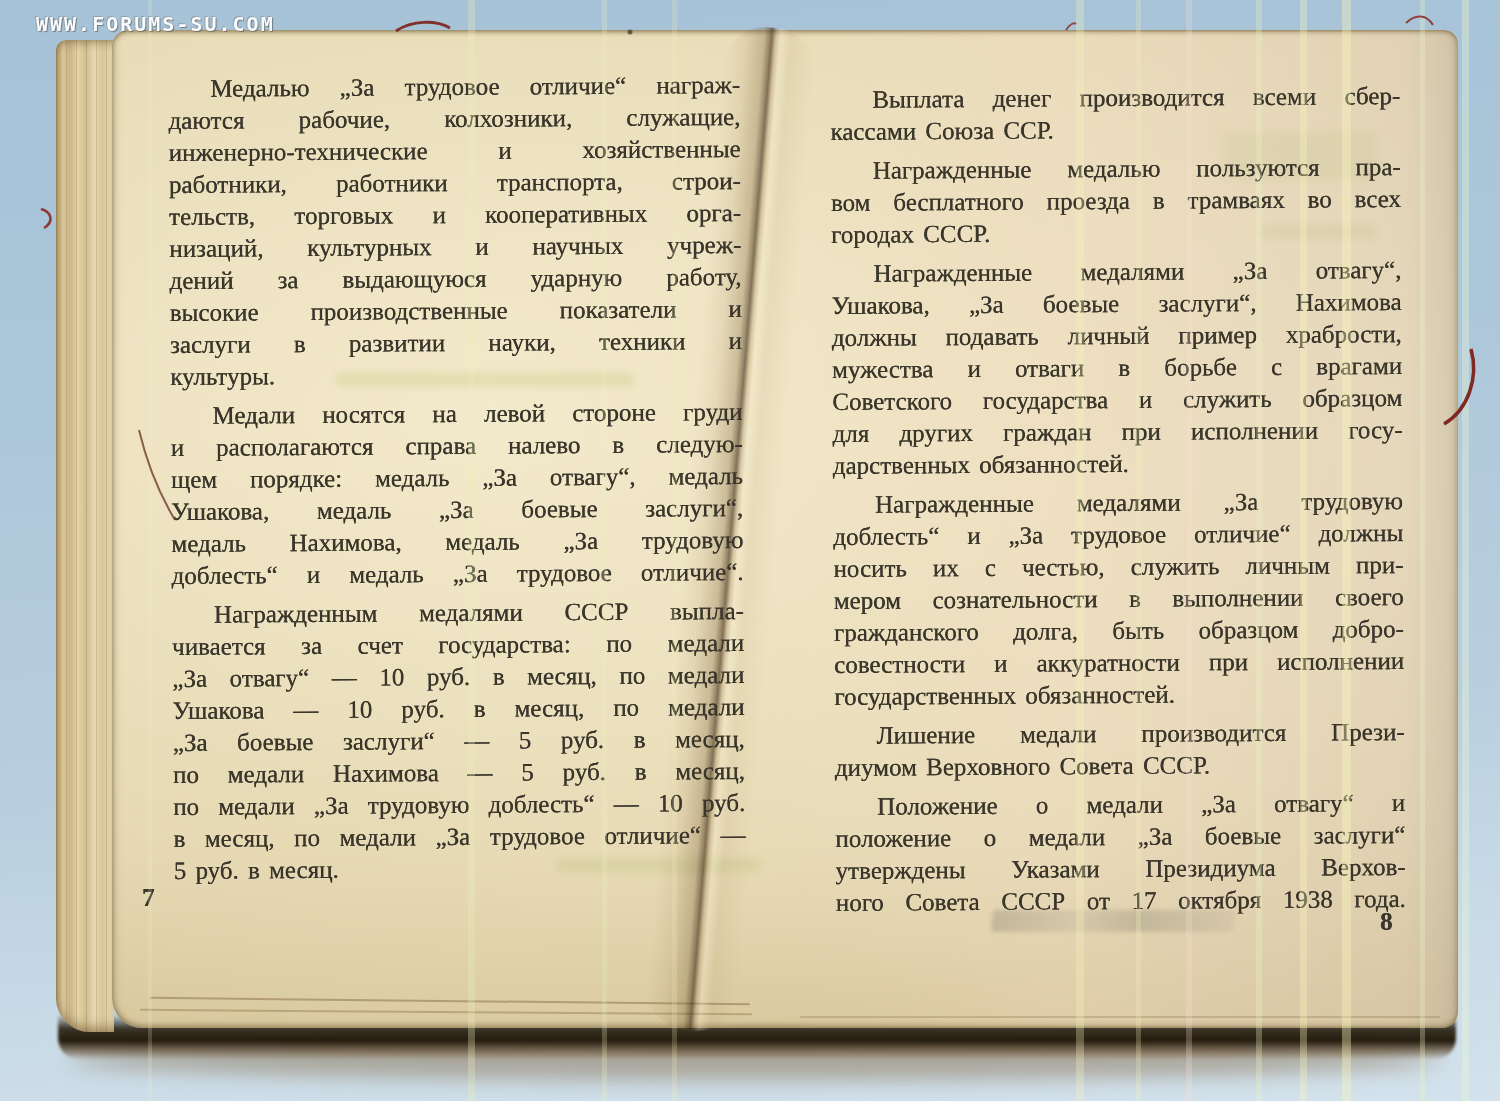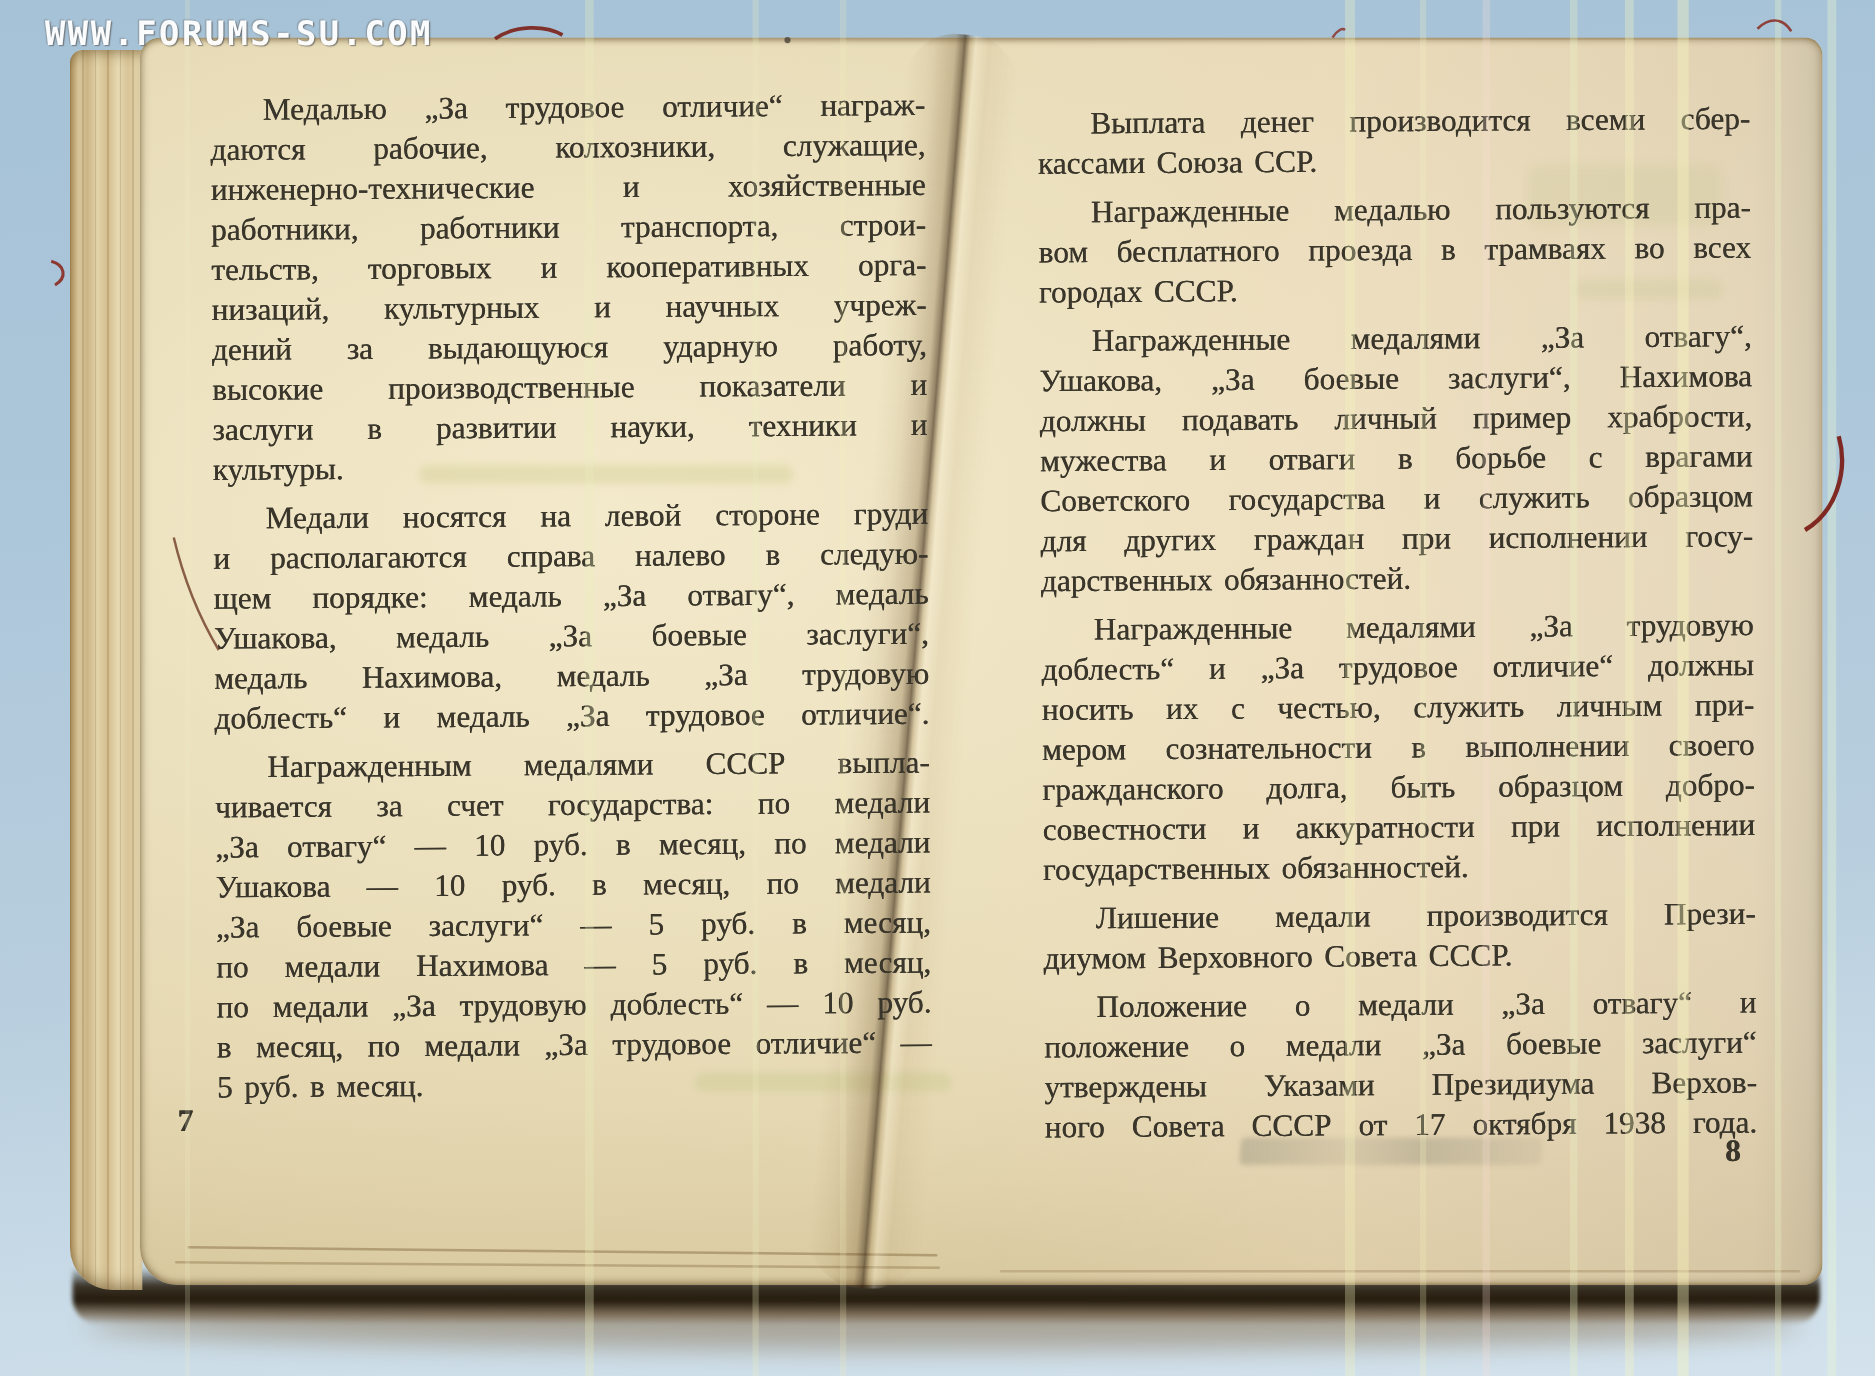--- a/index.html
+++ b/index.html
@@ -84,21 +84,21 @@
     background:linear-gradient(90deg,rgba(115,115,100,.30) 0%,rgba(115,115,100,.12) 35%,rgba(115,115,100,.28) 60%,rgba(115,115,100,.10) 100%);
     filter:blur(2px);transform:skewX(-4deg);border-radius:4px;}
 
   
   .stripe{top:0;height:1101px;z-index:50;pointer-events:none;}
 
   
   .watermark{
     left:36px;top:12px;z-index:70;
     font-family:"DejaVu Sans Mono","Liberation Mono",monospace;
-    font-size:27px;font-weight:bold;letter-spacing:2px;color:#ffffff;opacity:.95;
+    font-size:20px;font-weight:bold;letter-spacing:2px;color:#ffffff;opacity:.95;
     text-shadow:1px 1px 1px rgba(90,90,90,.75),-1px -1px 1px rgba(110,110,110,.45);
   }
 
   .threads{left:0;top:0;width:1500px;height:1101px;z-index:60;pointer-events:none;}
 </style>
 </head>
 <body>
 
 <div class="abs book-glow"></div>
 <div class="abs book-shadow"></div>

